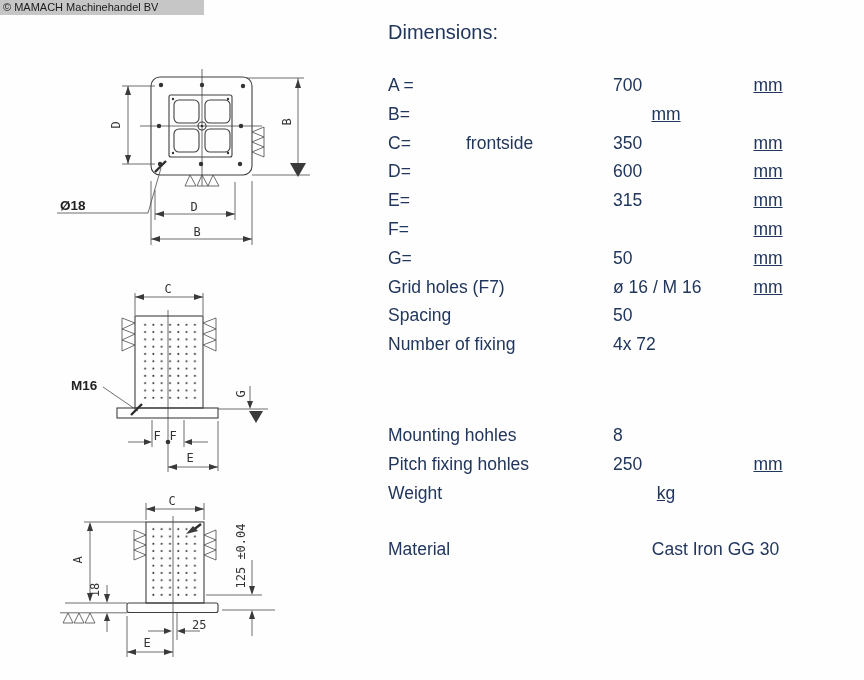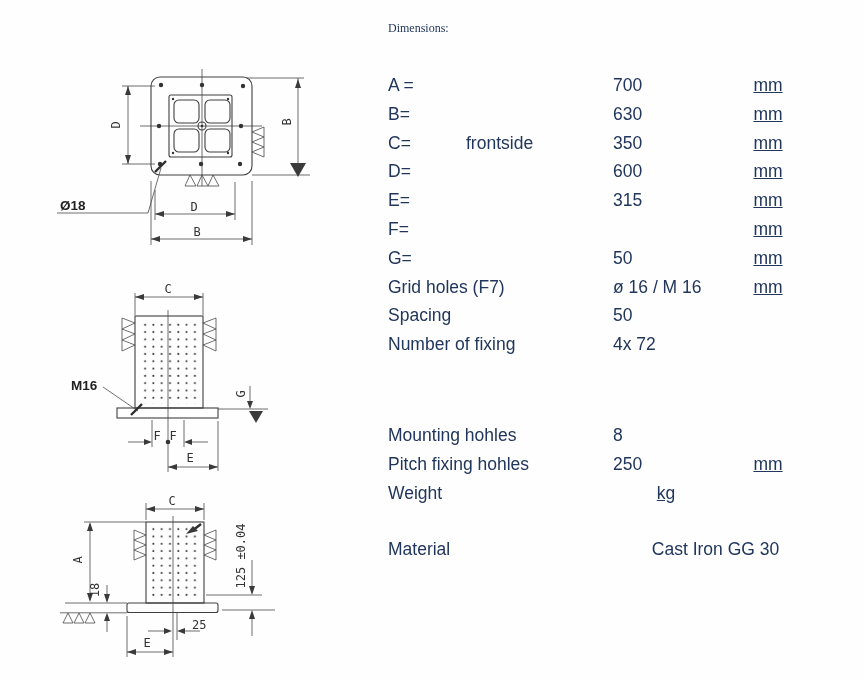--- a/index.html
+++ b/index.html
@@ -3,21 +3,21 @@
 <meta charset="utf-8">
 <style>
   html,body{margin:0;padding:0;background:#ffffff;}
   #page{position:relative;width:864px;height:680px;background:#fefefe;overflow:hidden;
         font-family:"Liberation Sans",sans-serif;}
   
   .header-bar{position:absolute;left:0;top:0;width:204px;height:15px;background:#c6c6c6;
               color:#1a1a1a;font-size:11px;line-height:15px;padding-left:3px;box-sizing:border-box;}
   
   .panel{position:absolute;left:388px;top:21px;width:430px;color:#21365c;}
-  .panel-title{position:absolute;left:0;top:0;font-size:12px;font-family:Liberation Serif, serif;}
+  .panel-title{position:absolute;left:0;top:0;font-size:20px;}
   .grp{position:absolute;left:0;}
   .grp1{top:53px;}
   .grp2{top:403px;}
   .grp3{top:517px;}
   .dim-row{display:flex;height:28.8px;font-size:17.5px;line-height:22px;}
   .dim-label{width:225px;display:flex;}
   .dim-letter{width:78px;}
   .dim-note{flex:1;}
   .dim-value{width:102px;text-align:left;}
   .dim-unit{width:106px;text-align:center;text-decoration:underline;}
@@ -30,20 +30,21 @@
   .dtext{font-family:"DejaVu Sans Mono",monospace;font-size:12px;fill:#333;}
   .btext{font-family:"Liberation Sans",sans-serif;font-size:13.5px;font-weight:bold;fill:#222;}
   .hole{fill:#333;stroke:none;}
   .tick{stroke:#2d2d2d;stroke-width:2.4;fill:none;}
 </style>
 </head>
 <body>
 
 <div id="page">
 
+  <div class="header-bar">© MAMACH Machinehandel BV</div>
 
   <svg id="drawing" width="380" height="680" viewBox="0 0 380 680">
     <defs>
       <pattern id="gridDots" width="8.3" height="7.3" patternUnits="userSpaceOnUse">
         <circle cx="4" cy="3.6" r="1" fill="#3a3a3a"></circle>
       </pattern>
     </defs>
 
     <g>
 
@@ -224,21 +225,20 @@
             <span class="dim-note"></span>
           </div>
         <div class="dim-value">700</div>
         <div class="dim-unit">mm</div>
       </div>
       <div class="dim-row">
         <div class="dim-label">
             <span class="dim-letter">B=</span>
             <span class="dim-note"></span>
           </div>
-        <div class="dim-value">630</div>
         <div class="dim-unit">mm</div>
       </div>
       <div class="dim-row">
         <div class="dim-label">
             <span class="dim-letter">C=</span>
             <span class="dim-note">frontside</span>
           </div>
         <div class="dim-value">350</div>
         <div class="dim-unit">mm</div>
       </div>

